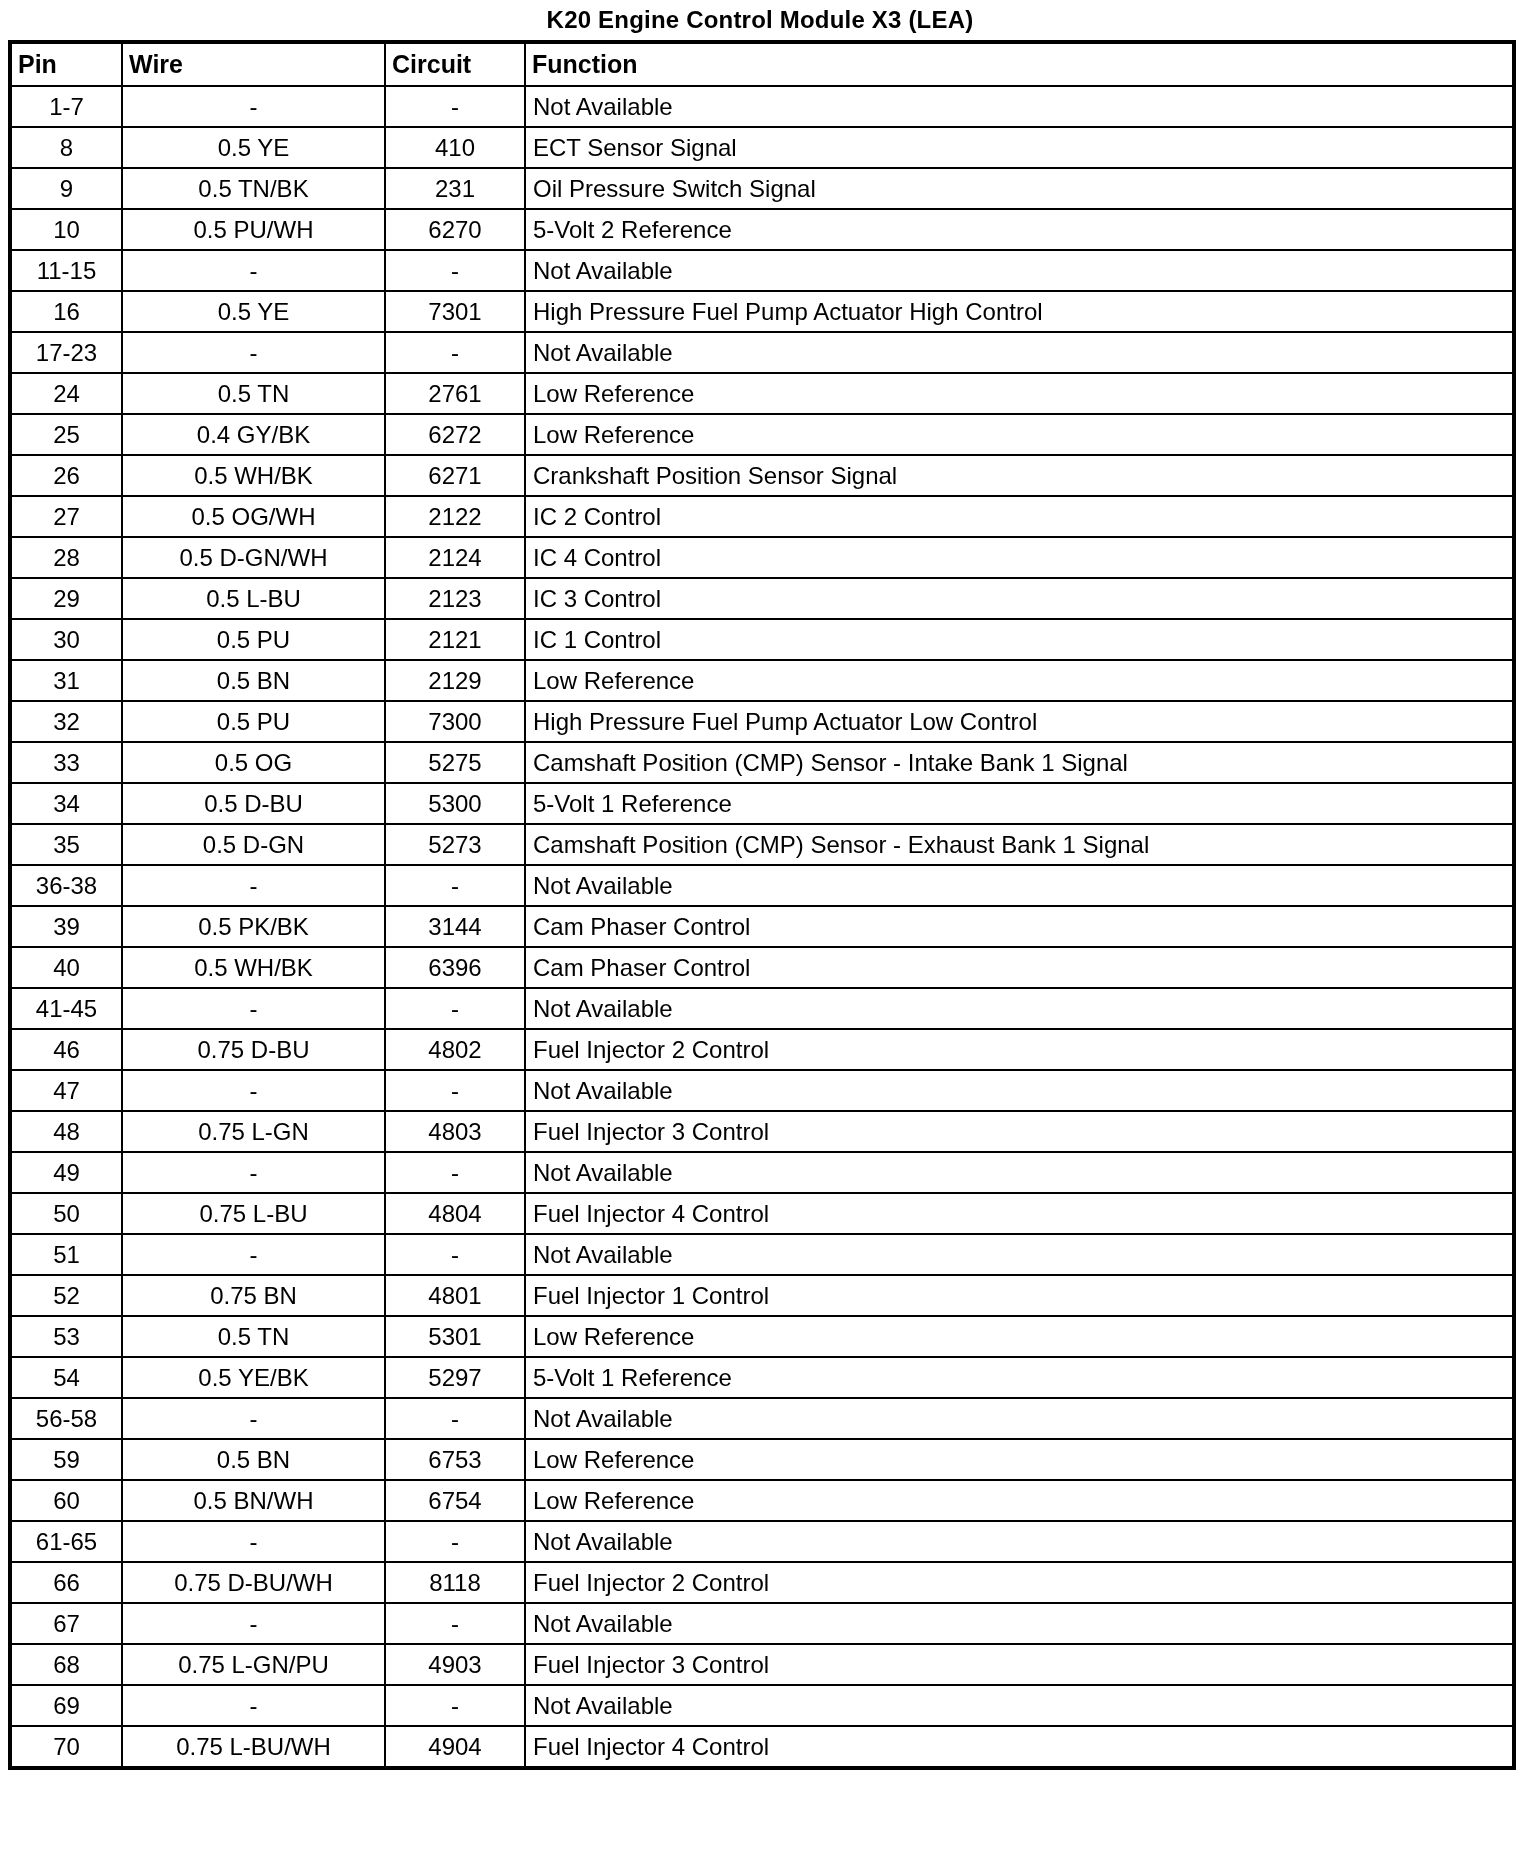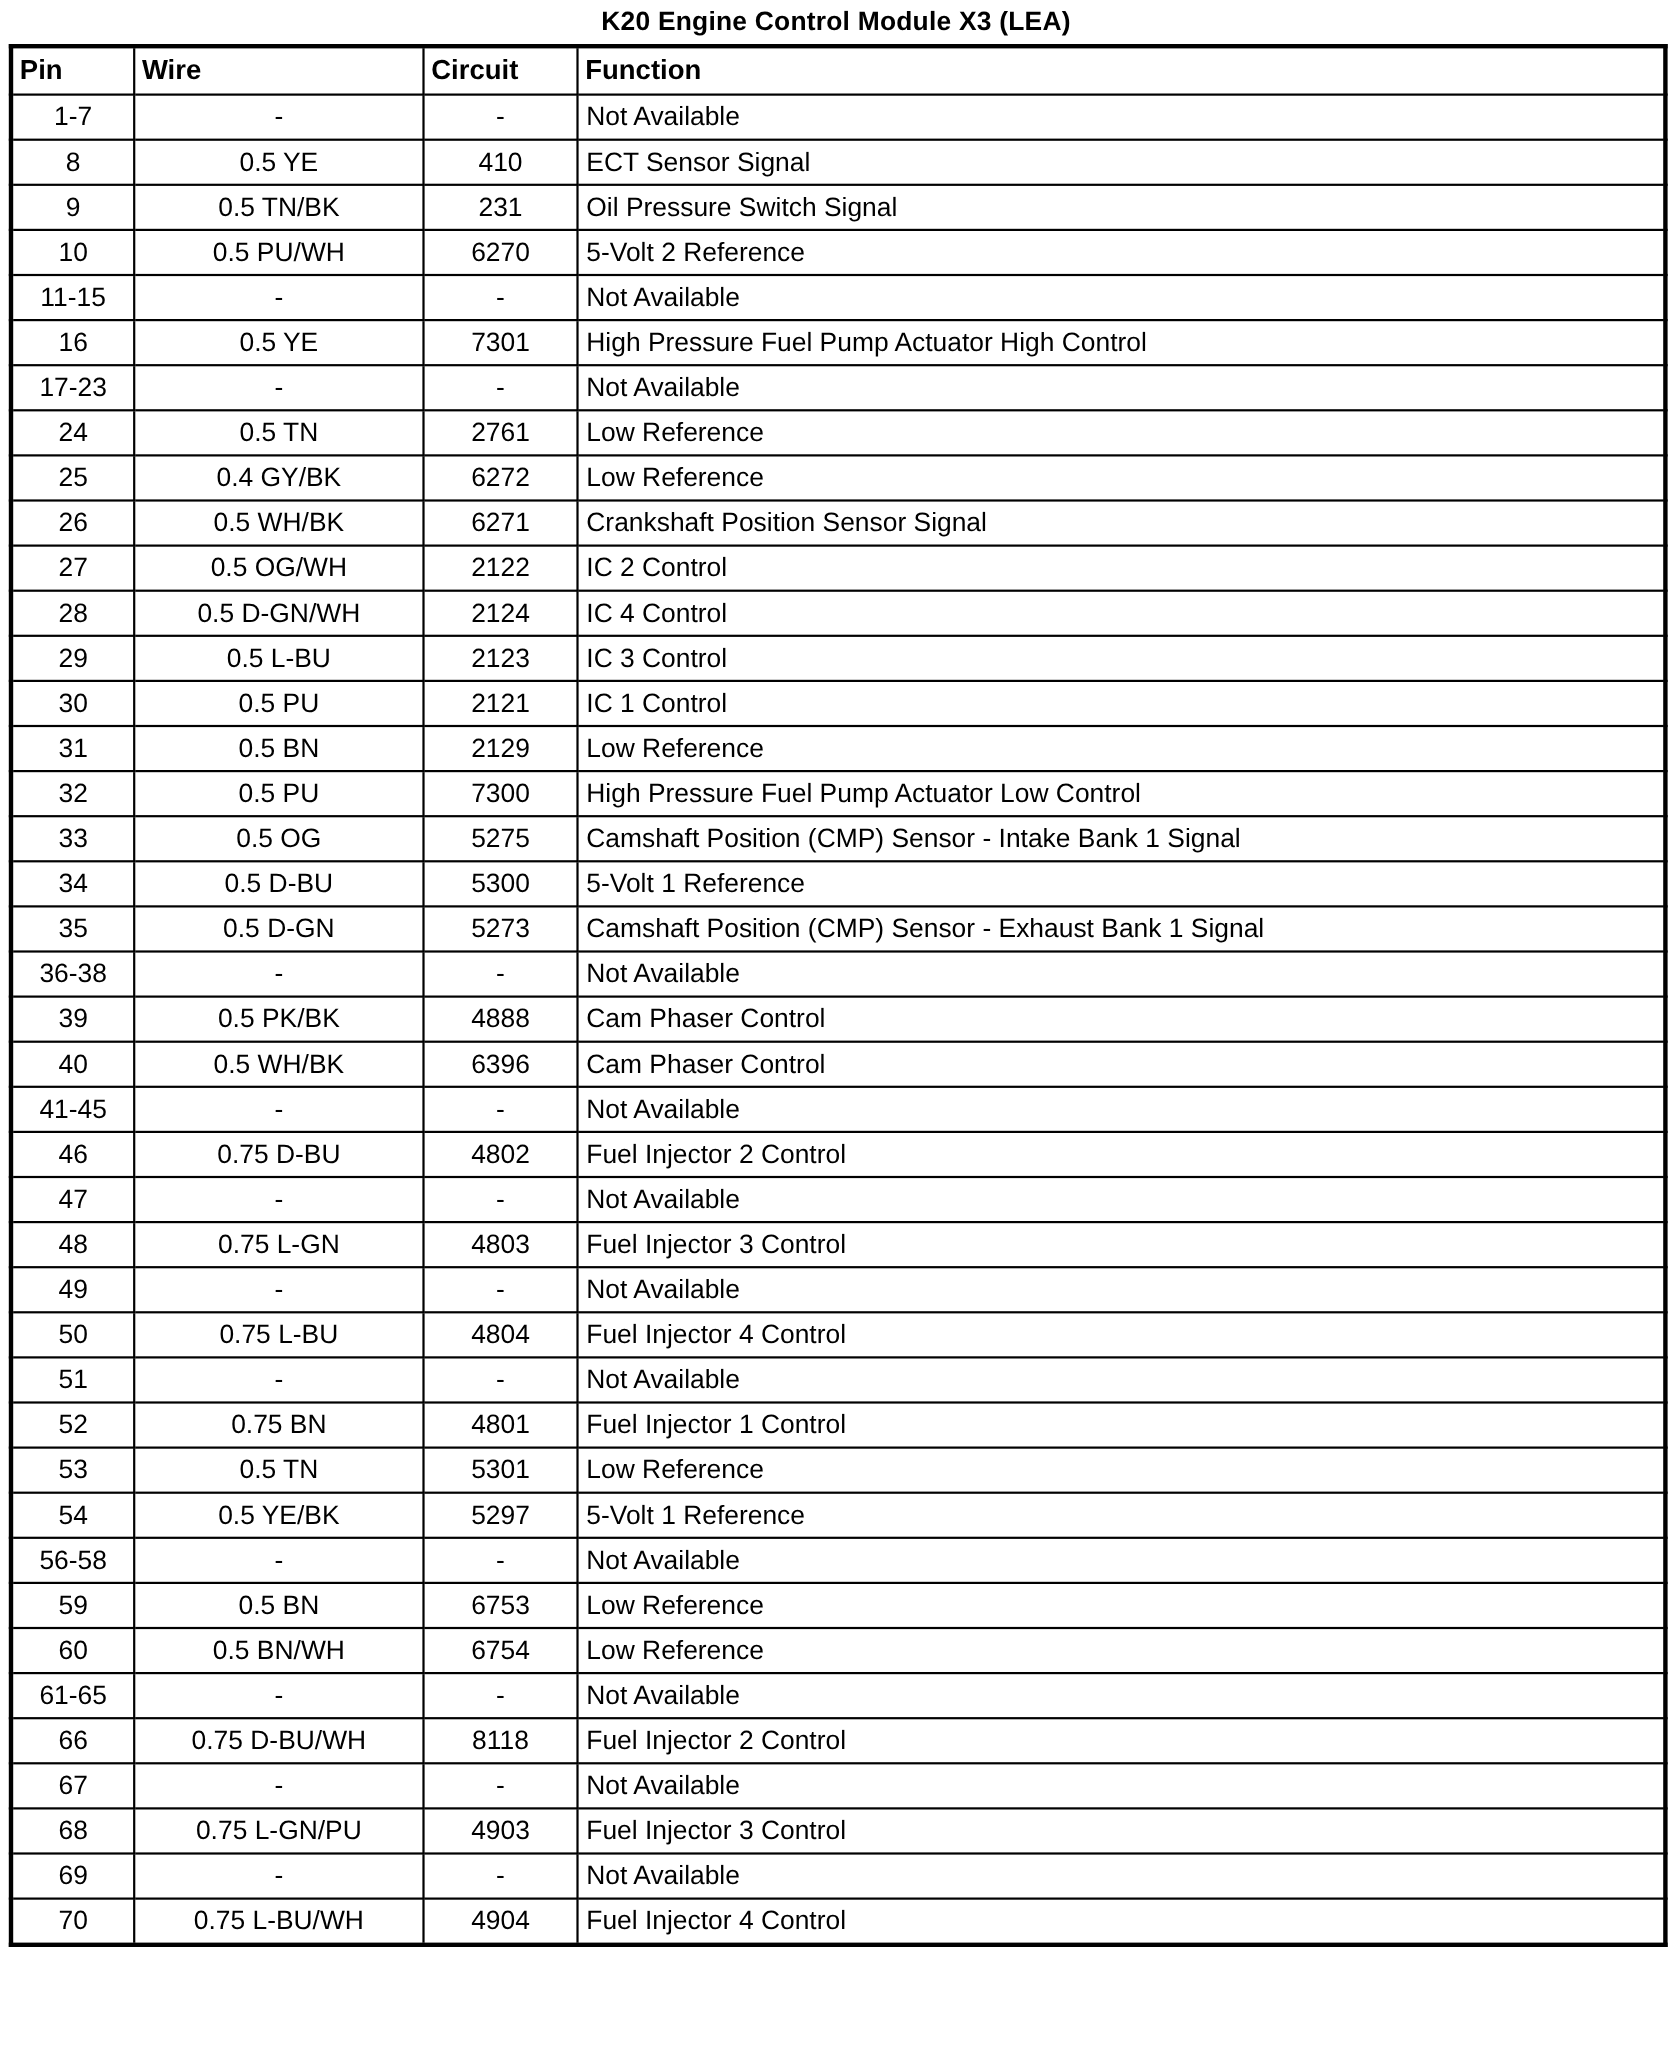--- a/index.html
+++ b/index.html
@@ -215,21 +215,21 @@
   <tr>
     <td class="cell-pin">36-38</td>
     <td class="cell-wire">-</td>
     <td class="cell-circuit">-</td>
     <td class="cell-function">Not Available</td>
   </tr>
 
   <tr>
     <td class="cell-pin">39</td>
     <td class="cell-wire">0.5 PK/BK</td>
-    <td class="cell-circuit">4888</td>
+    <td class="cell-circuit">3144</td>
     <td class="cell-function">Cam Phaser Control</td>
   </tr>
 
   <tr>
     <td class="cell-pin">40</td>
     <td class="cell-wire">0.5 WH/BK</td>
     <td class="cell-circuit">6396</td>
     <td class="cell-function">Cam Phaser Control</td>
   </tr>
 

